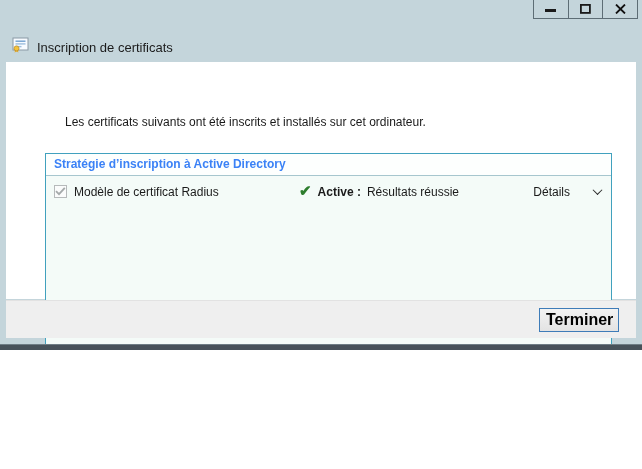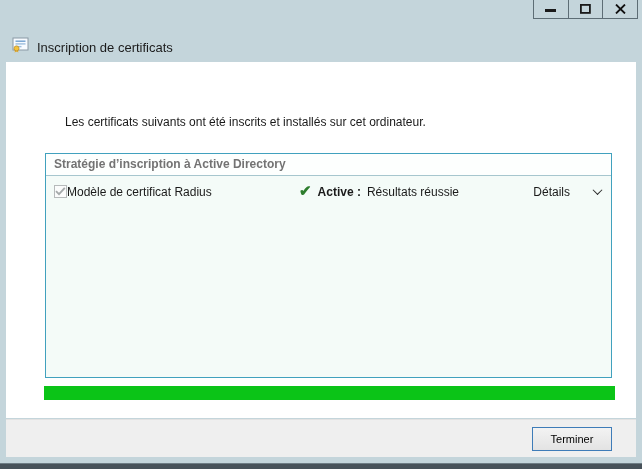--- a/index.html
+++ b/index.html
@@ -1,17 +1,17 @@
 <!DOCTYPE html>
 <html lang="fr"><head>
 <meta charset="utf-8">
 <style>
   html,body { margin:0; padding:0; }
   .window {
-    position:relative; width:642px; height:469px;
+    position:relative; width:642px; height:350px;
     background:#c4d5db;
     font-family:"Liberation Sans", sans-serif;
     overflow:hidden;
     -webkit-font-smoothing:antialiased;
   }
 
   
   .win-controls {
     position:absolute; top:0; left:533px; width:105px; height:19px;
     display:flex; border:1px solid #5d6d75; border-top:none; box-sizing:border-box;
@@ -34,25 +34,25 @@
   .heading { position:absolute; left:38px; top:18px; font-size:15px; color:#1f5bab; }
   .desc    { position:absolute; left:38px; top:53px; font-size:12px; color:#1a1a1a;margin-left:21px; }
 
   
   .listbox {
     position:absolute; left:39px; top:91px; width:565px; height:223px;
     border:1px solid #41a1be; background:#f4fbf8; box-sizing:content-box;
   }
   .list-header {
     height:21px; line-height:21px; padding-left:8px;
-    font-size:12px; font-weight:bold; color:#737373;
+    font-size:12px; font-weight:bold; color:#3b82f6;
     background:#fdfffe; border-bottom:1px solid #a6c6ce;
   }
   .list-row { display:flex; align-items:center; padding:8px 8px 0 8px; font-size:12px; color:#1a1a1a; }
-  .row-name { display:flex; align-items:center; width:245px; }
+  .row-name { display:flex; align-items:center; gap:7px; width:245px; }
   .checkbox {
     width:13px; height:13px; border:1px solid #b6babb; background:#fbfcfc;
     display:flex; align-items:center; justify-content:center; box-sizing:border-box;
   }
   .status { display:flex; align-items:center; gap:6px; flex:1; }
   .check-glyph { color:#2d7d2d; font-size:15px; font-weight:bold; line-height:1; transform:translateY(-1px); }
   .status-label { font-weight:bold; }
   .details { margin-left:auto; display:flex; align-items:center; gap:24px; cursor:pointer; padding-right:2px; }
   .chevron {
     width:6px; height:6px; border-right:1.4px solid #2b2b2b; border-bottom:1.4px solid #2b2b2b;
@@ -62,24 +62,24 @@
   
   .progress { position:absolute; left:38px; top:324px; width:571px; height:14px; }
   .progress-fill { height:100%; background:#0bc417; }
 
   
   .footer {
     position:absolute; left:6px; right:6px; bottom:12px; height:38px;
     background:#efefef; border-top:1px solid #e2e2e2; box-sizing:border-box;
   }
   .finish-btn {
-    position:absolute; right:24px; top:7px; width:80px; height:24px;
-    font-family:"Liberation Sans", sans-serif; font-size:11px; color:#000;
+    position:absolute; right:17px; top:7px; width:80px; height:24px;
+    font-family:"Liberation Sans", sans-serif; font-size:16px; color:#000;
     background:linear-gradient(#f3f3f3,#e3e3e3);
-    border:1px solid #3e7cb8; cursor:pointer;
+    border:1px solid #3e7cb8; cursor:pointer;font-weight:bold;
   }
 
   .bottom-edge {
     position:absolute; left:0; right:0; bottom:0; height:5px;
     background:#47525a; border-top:1px solid #6e7d85;
   }
 </style>
 </head>
 <body>
 

